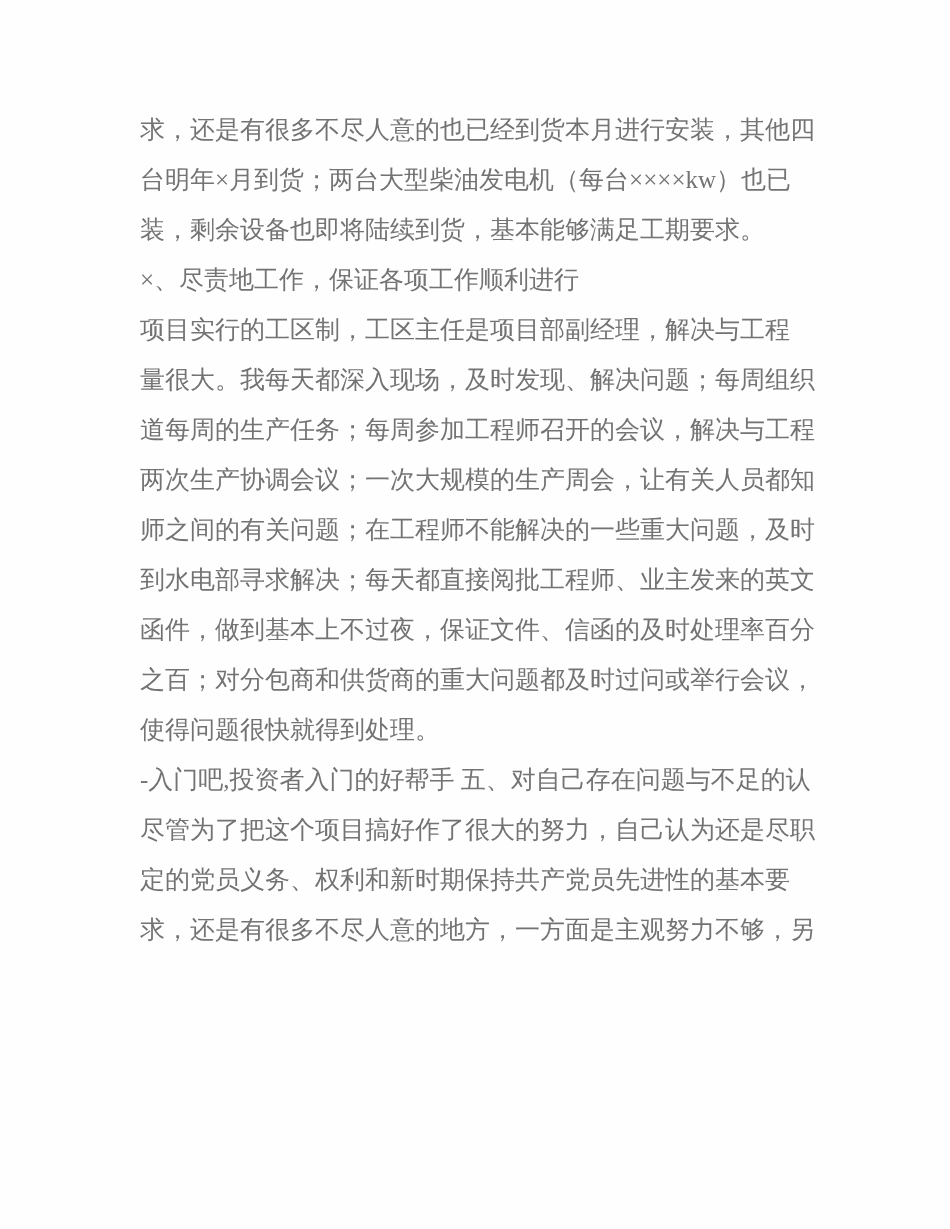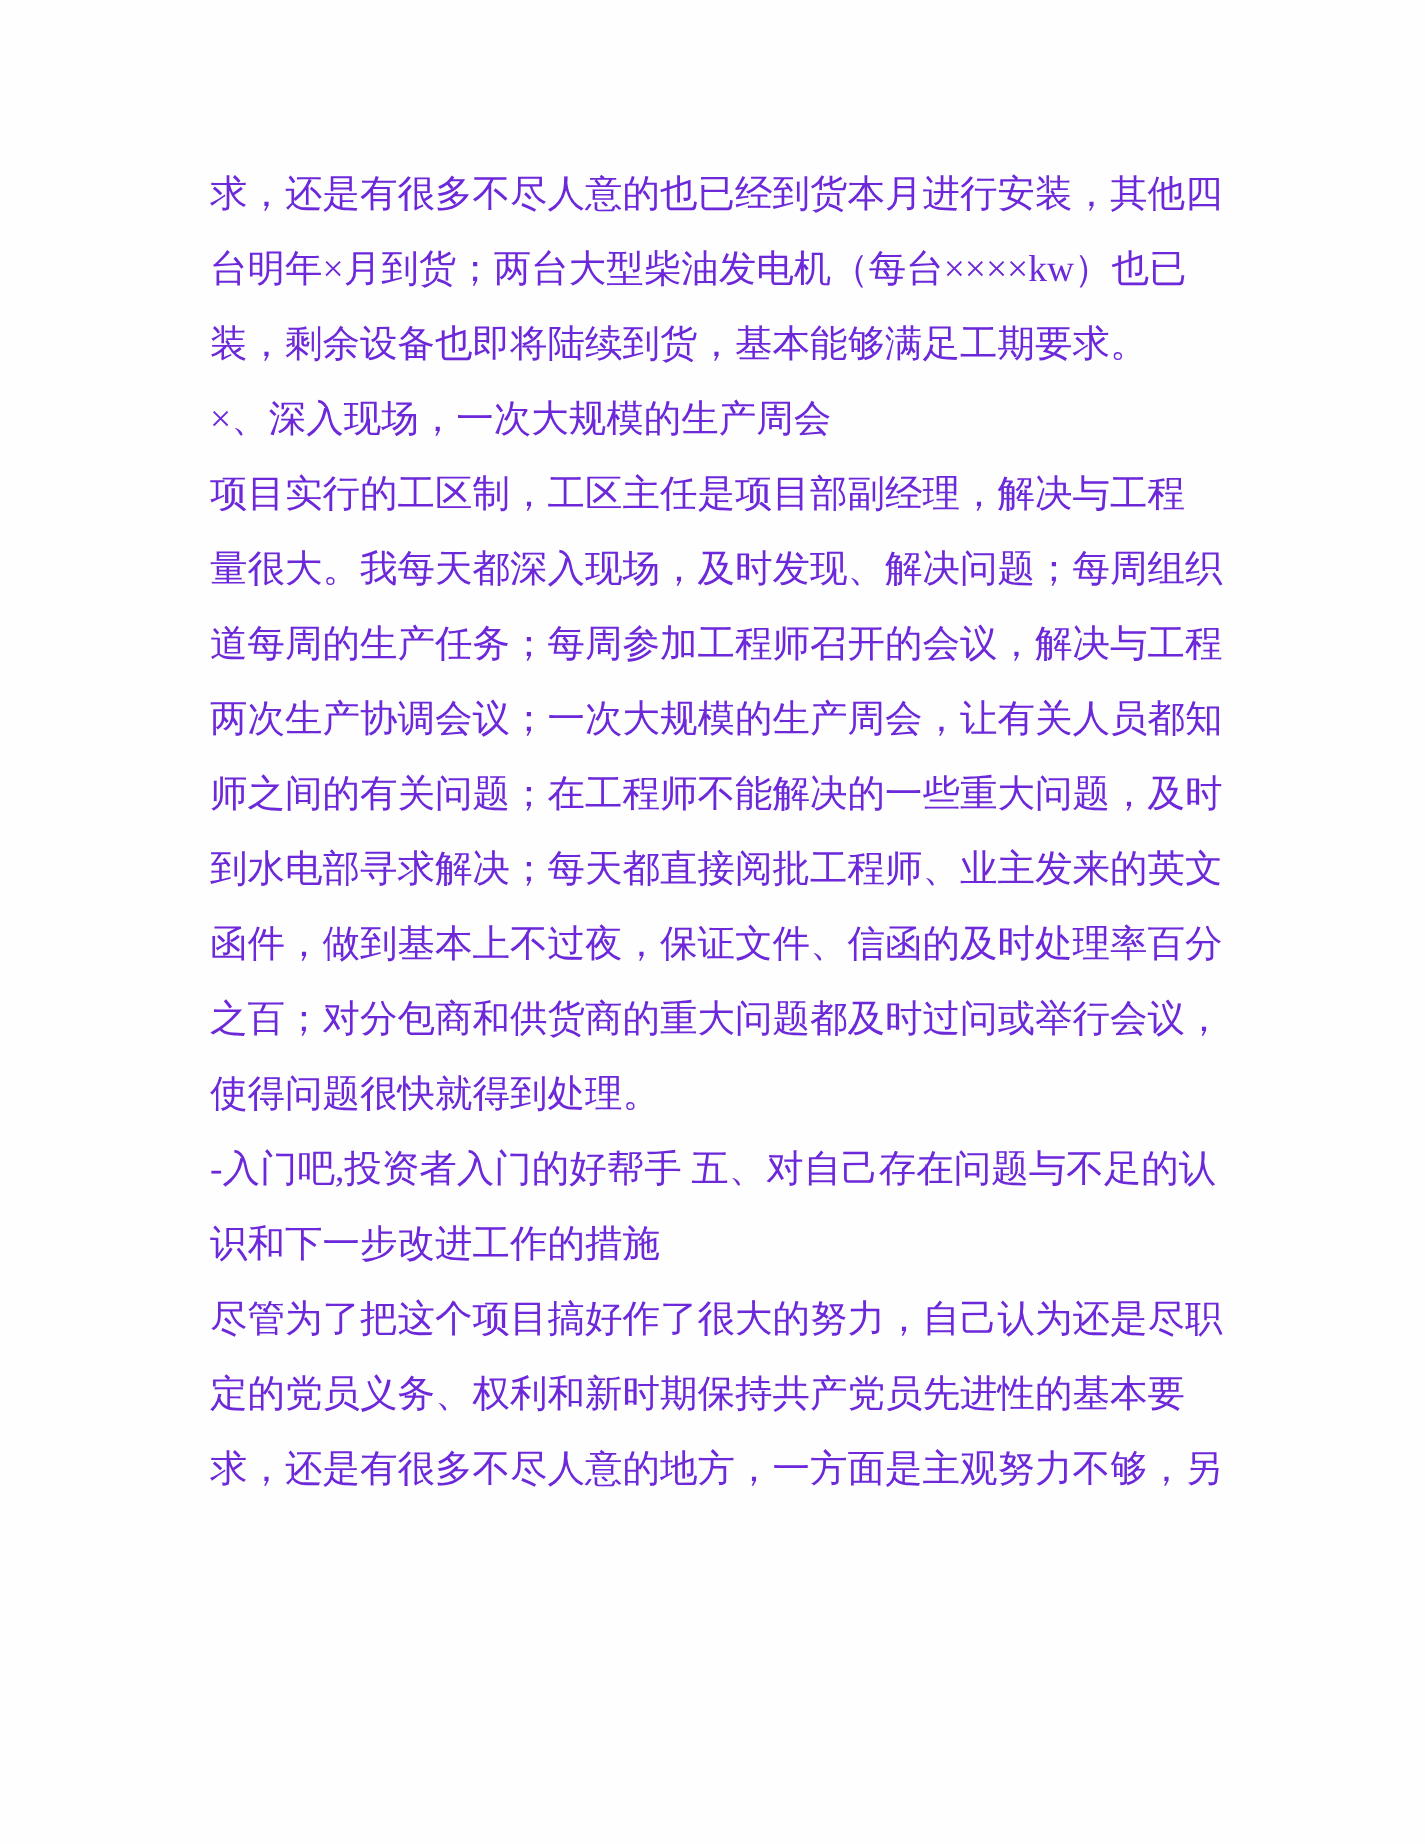--- a/index.html
+++ b/index.html
@@ -18,42 +18,41 @@
   .text-block {
     position: absolute;
     top: 105px;
     left: 140px;
     width: 672px;
   }
   .line {
     font-size: 25px;
     line-height: 50px;
     height: 50px;
-    color: #6d28d9;
+    color: #737373;
     white-space: nowrap;
     letter-spacing: 0px;
   }
 </style>
 </head>
 <body>
 
 <div class="page">
   <div class="text-block">
     <div class="line">求，还是有很多不尽人意的也已经到货本月进行安装，其他四</div>
     <div class="line">台明年×月到货；两台大型柴油发电机（每台××××kw）也已</div>
     <div class="line">装，剩余设备也即将陆续到货，基本能够满足工期要求。</div>
-    <div class="line">×、深入现场，一次大规模的生产周会</div>
+    <div class="line">×、尽责地工作，保证各项工作顺利进行</div>
     <div class="line">项目实行的工区制，工区主任是项目部副经理，解决与工程</div>
     <div class="line">量很大。我每天都深入现场，及时发现、解决问题；每周组织</div>
     <div class="line">道每周的生产任务；每周参加工程师召开的会议，解决与工程</div>
     <div class="line">两次生产协调会议；一次大规模的生产周会，让有关人员都知</div>
     <div class="line">师之间的有关问题；在工程师不能解决的一些重大问题，及时</div>
     <div class="line">到水电部寻求解决；每天都直接阅批工程师、业主发来的英文</div>
     <div class="line">函件，做到基本上不过夜，保证文件、信函的及时处理率百分</div>
     <div class="line">之百；对分包商和供货商的重大问题都及时过问或举行会议，</div>
     <div class="line">使得问题很快就得到处理。</div>
     <div class="line">-入门吧,投资者入门的好帮手 五、对自己存在问题与不足的认</div>
-    <div class="line">识和下一步改进工作的措施</div>
     <div class="line">尽管为了把这个项目搞好作了很大的努力，自己认为还是尽职</div>
     <div class="line">定的党员义务、权利和新时期保持共产党员先进性的基本要</div>
     <div class="line">求，还是有很多不尽人意的地方，一方面是主观努力不够，另</div>
   </div>
 </div>
 
 </body></html>

